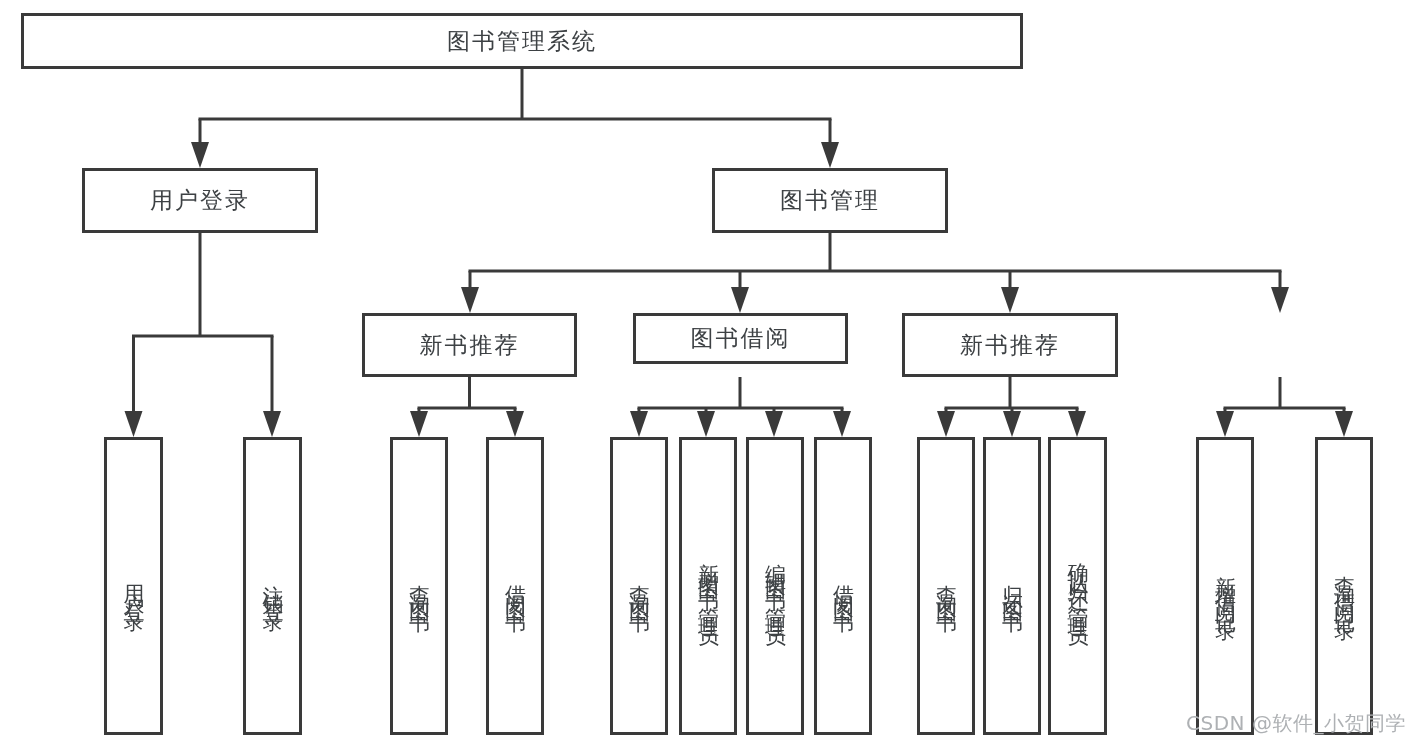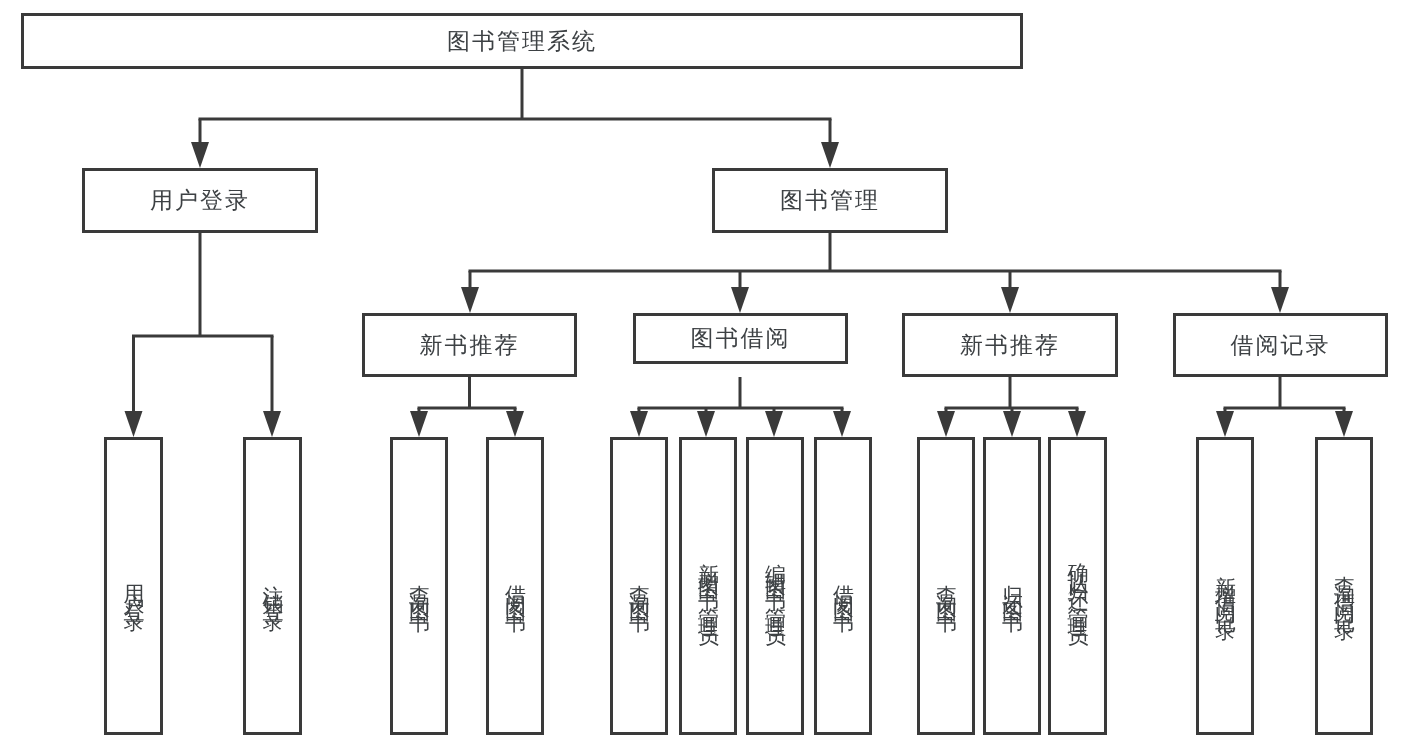--- a/index.html
+++ b/index.html
@@ -150,23 +150,20 @@
 
   <div class="box hbox" style="left:362px;top:313px;width:215px;height:64px">
     <span>新书推荐</span>
   </div>
   <div class="box hbox" style="left:633px;top:313px;width:215px;height:51px">
     <span>图书借阅</span>
   </div>
   <div class="box hbox" style="left:902px;top:313px;width:216px;height:64px">
     <span>新书推荐</span>
   </div>
-  <div class="box hbox" style="left:1173px;top:313px;width:215px;height:64px">
-    <span>借阅记录</span>
-  </div>
 
   <div class="box vbox" style="left:104px;top:437px;width:59px;height:298px">
     <span>用户登录</span>
   </div>
   <div class="box vbox" style="left:243px;top:437px;width:59px;height:298px">
     <span>注销登录</span>
   </div>
 
   <div class="box vbox" style="left:390px;top:437px;width:58px;height:298px">
     <span>查询图书</span>
@@ -198,14 +195,15 @@
     <span>确认归还（管理员）</span>
   </div>
 
   <div class="box vbox" style="left:1196px;top:437px;width:58px;height:298px">
     <span>新增借阅记录</span>
   </div>
   <div class="box vbox" style="left:1315px;top:437px;width:58px;height:298px">
     <span>查询借阅记录</span>
   </div>
 
+  <div class="watermark">CSDN @软件_小贺同学</div>
 
 </div>
 
 </body></html>

